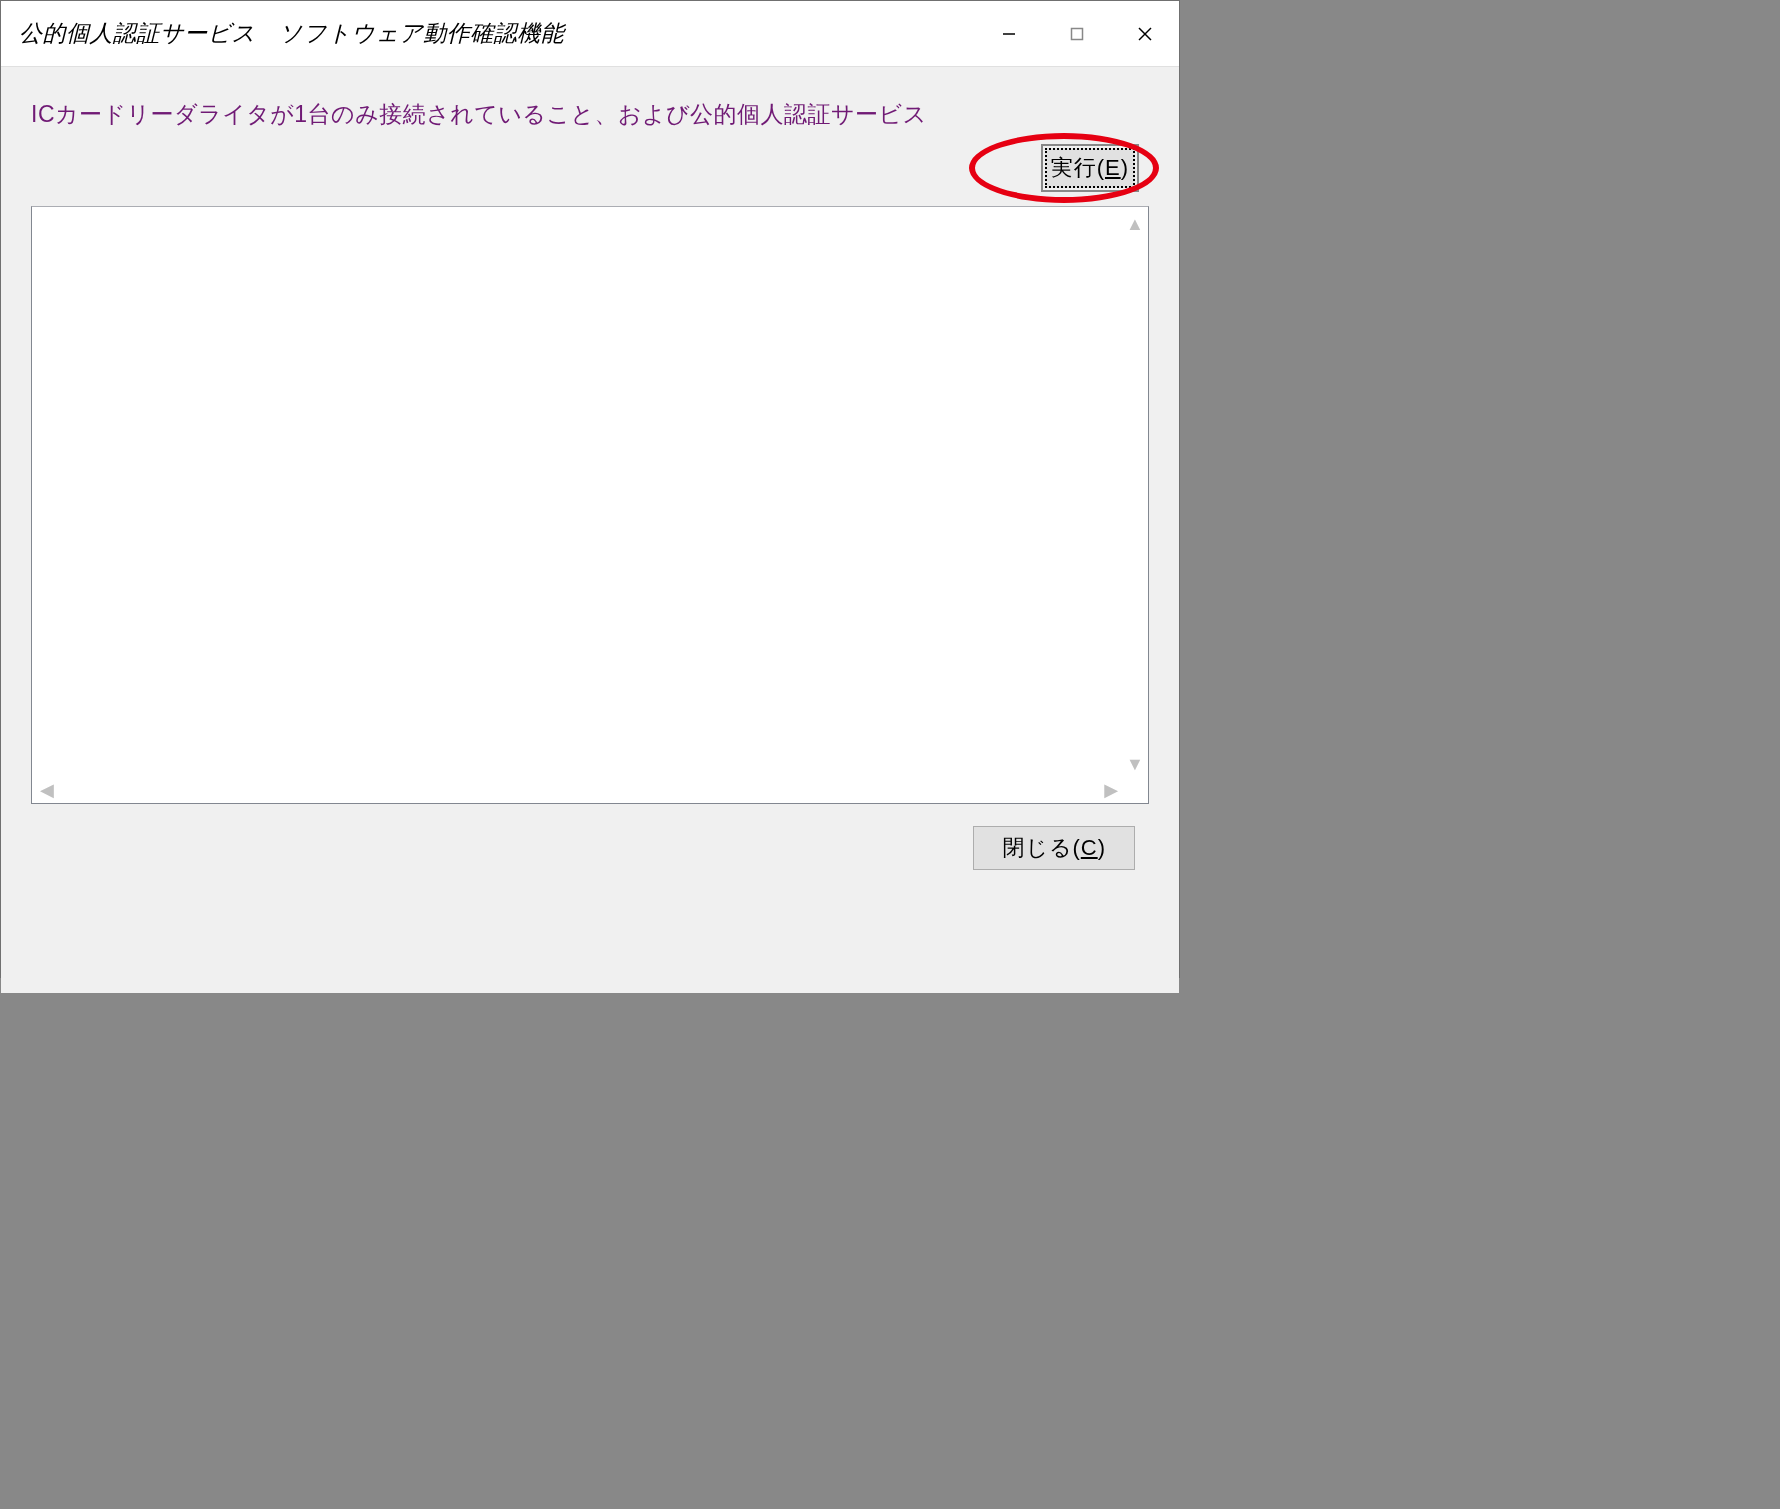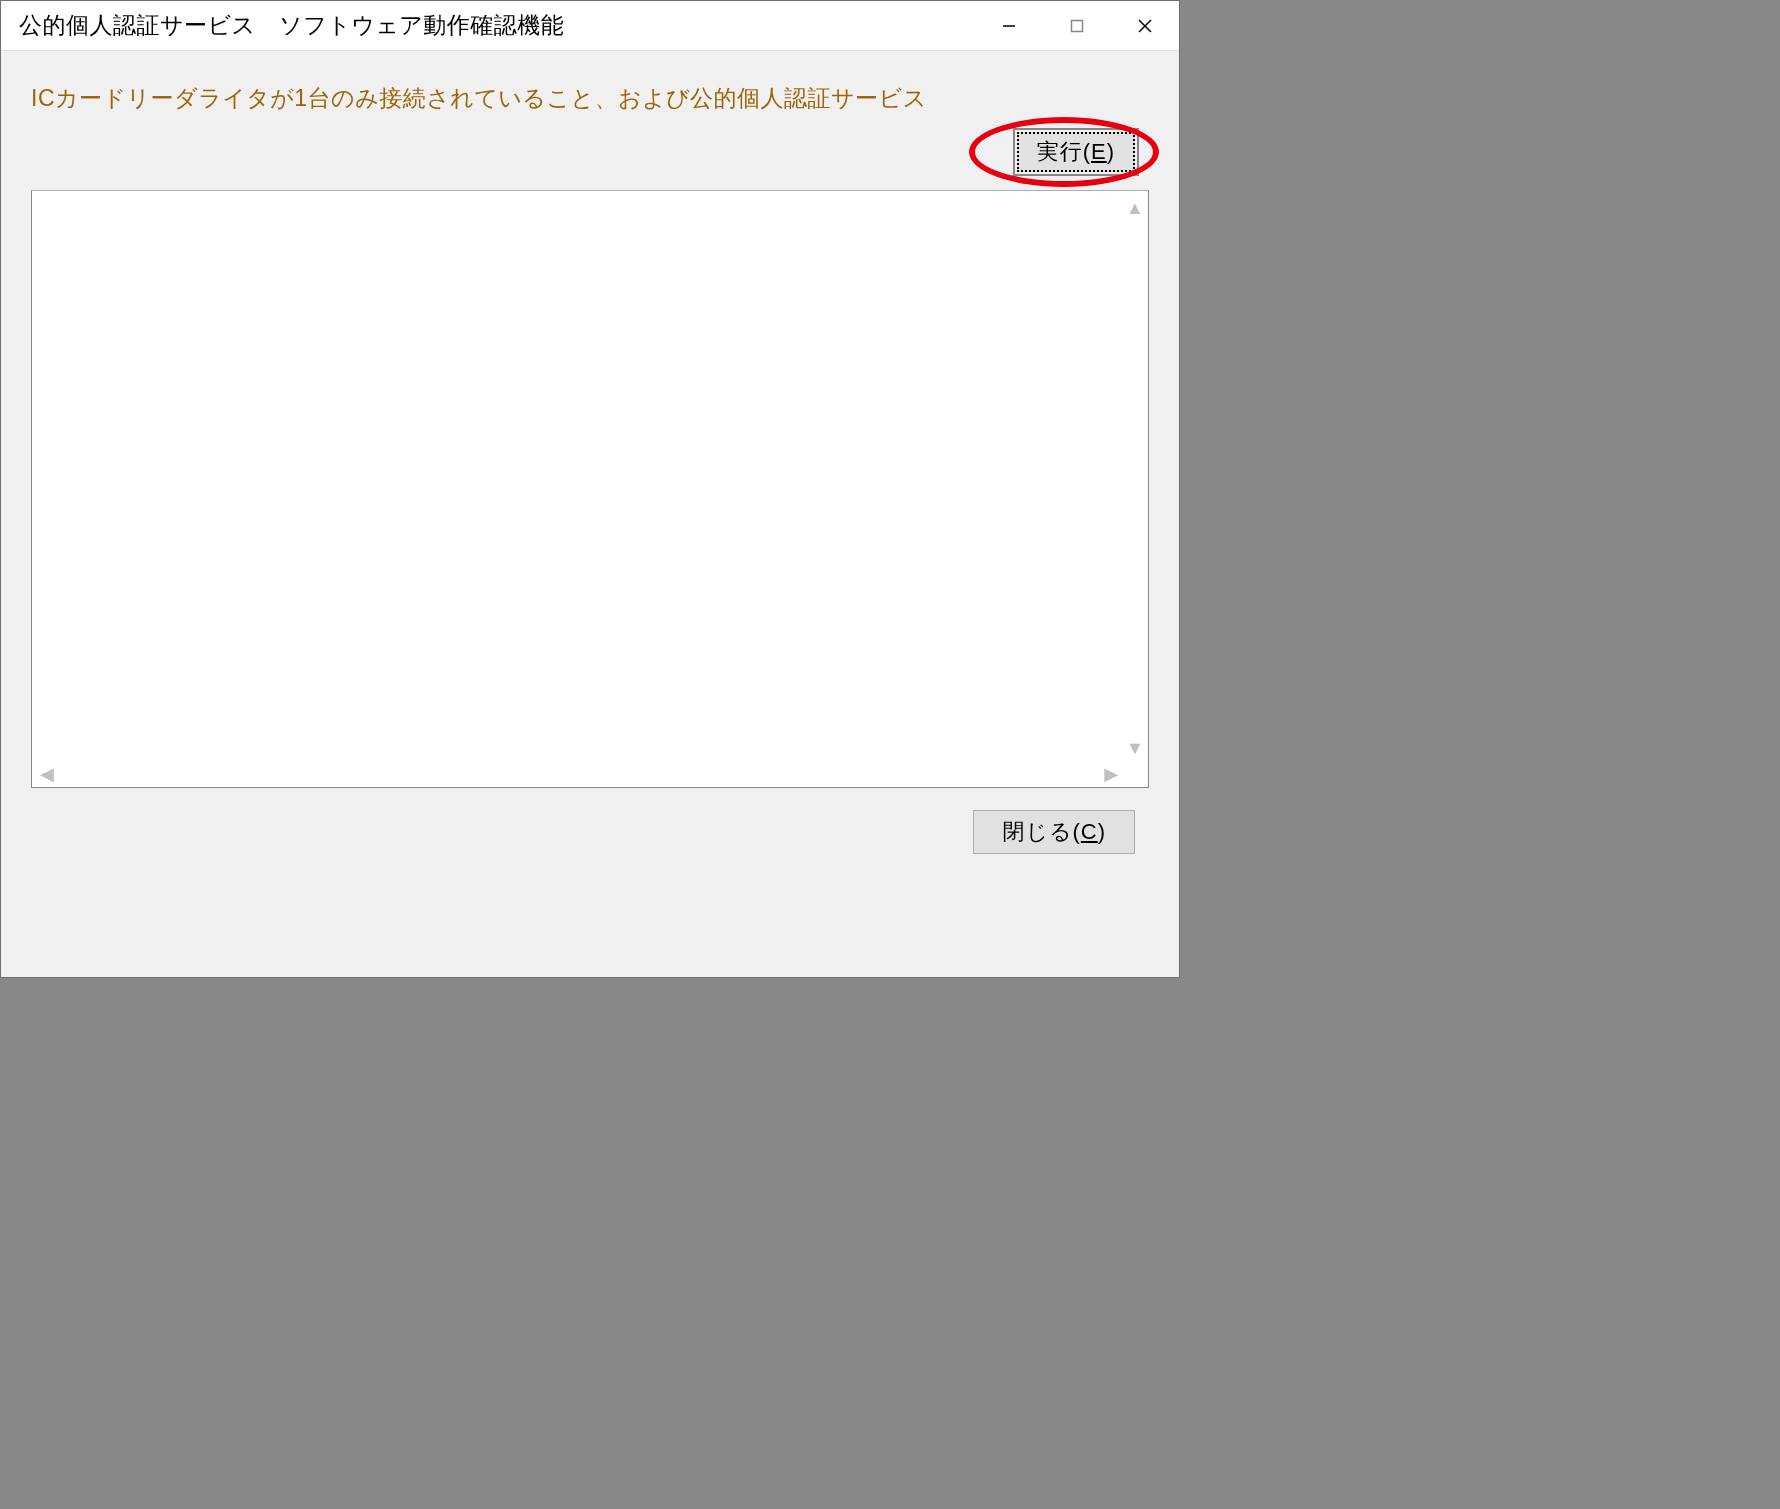--- a/index.html
+++ b/index.html
@@ -16,27 +16,28 @@
     }
     .window {
       width: 1180px;
       height: 978px;
       background: #f0f0f0;
       border: 1px solid #707070;
       position: relative;
       margin: 0;
     }
     .titlebar {
-      height: 50px;
+      height: 66px;
       display: flex;
       align-items: center;
       justify-content: space-between;
       padding-left: 18px;
       background: #fff;
       border-bottom: 1px solid #e0e0e0;
+      font-style: italic;
     }
     .title-text {
       font-size: 23px;
       color: #000;
       letter-spacing: 0.5px;
     }
     .window-controls {
       display: flex;
       height: 100%;
     }
@@ -59,21 +60,21 @@
       stroke: #888;
     }
     .client-area {
       padding: 28px 30px 22px 30px;
       background: #f0f0f0;
       height: calc(100% - 50px);
       position: relative;
     }
     .instruction {
       font-size: 23px;
-      color: #a16207;
+      color: #701a75;
       line-height: 1.7;
       letter-spacing: 0.5px;
       margin-bottom: 14px;
     }
     .exec-row {
       display: flex;
       justify-content: flex-end;
       margin-bottom: 18px;
       padding-right: 14px;
       position: relative;
@@ -84,21 +85,21 @@
       background: #e1e1e1;
       border: 1px solid #adadad;
       padding: 4px 22px;
       cursor: pointer;
       letter-spacing: 1px;
     }
     .exec-btn {
       border: 2px dotted #000;
       outline: 2px solid #888;
       outline-offset: 2px;
-      padding: 3px 18px;
+      padding: 3px 4px;
     }
     .highlight-oval {
       position: absolute;
       border: 6px solid #e60012;
       border-radius: 50%;
       width: 190px;
       height: 70px;
       top: -15px;
       right: -10px;
       pointer-events: none;

